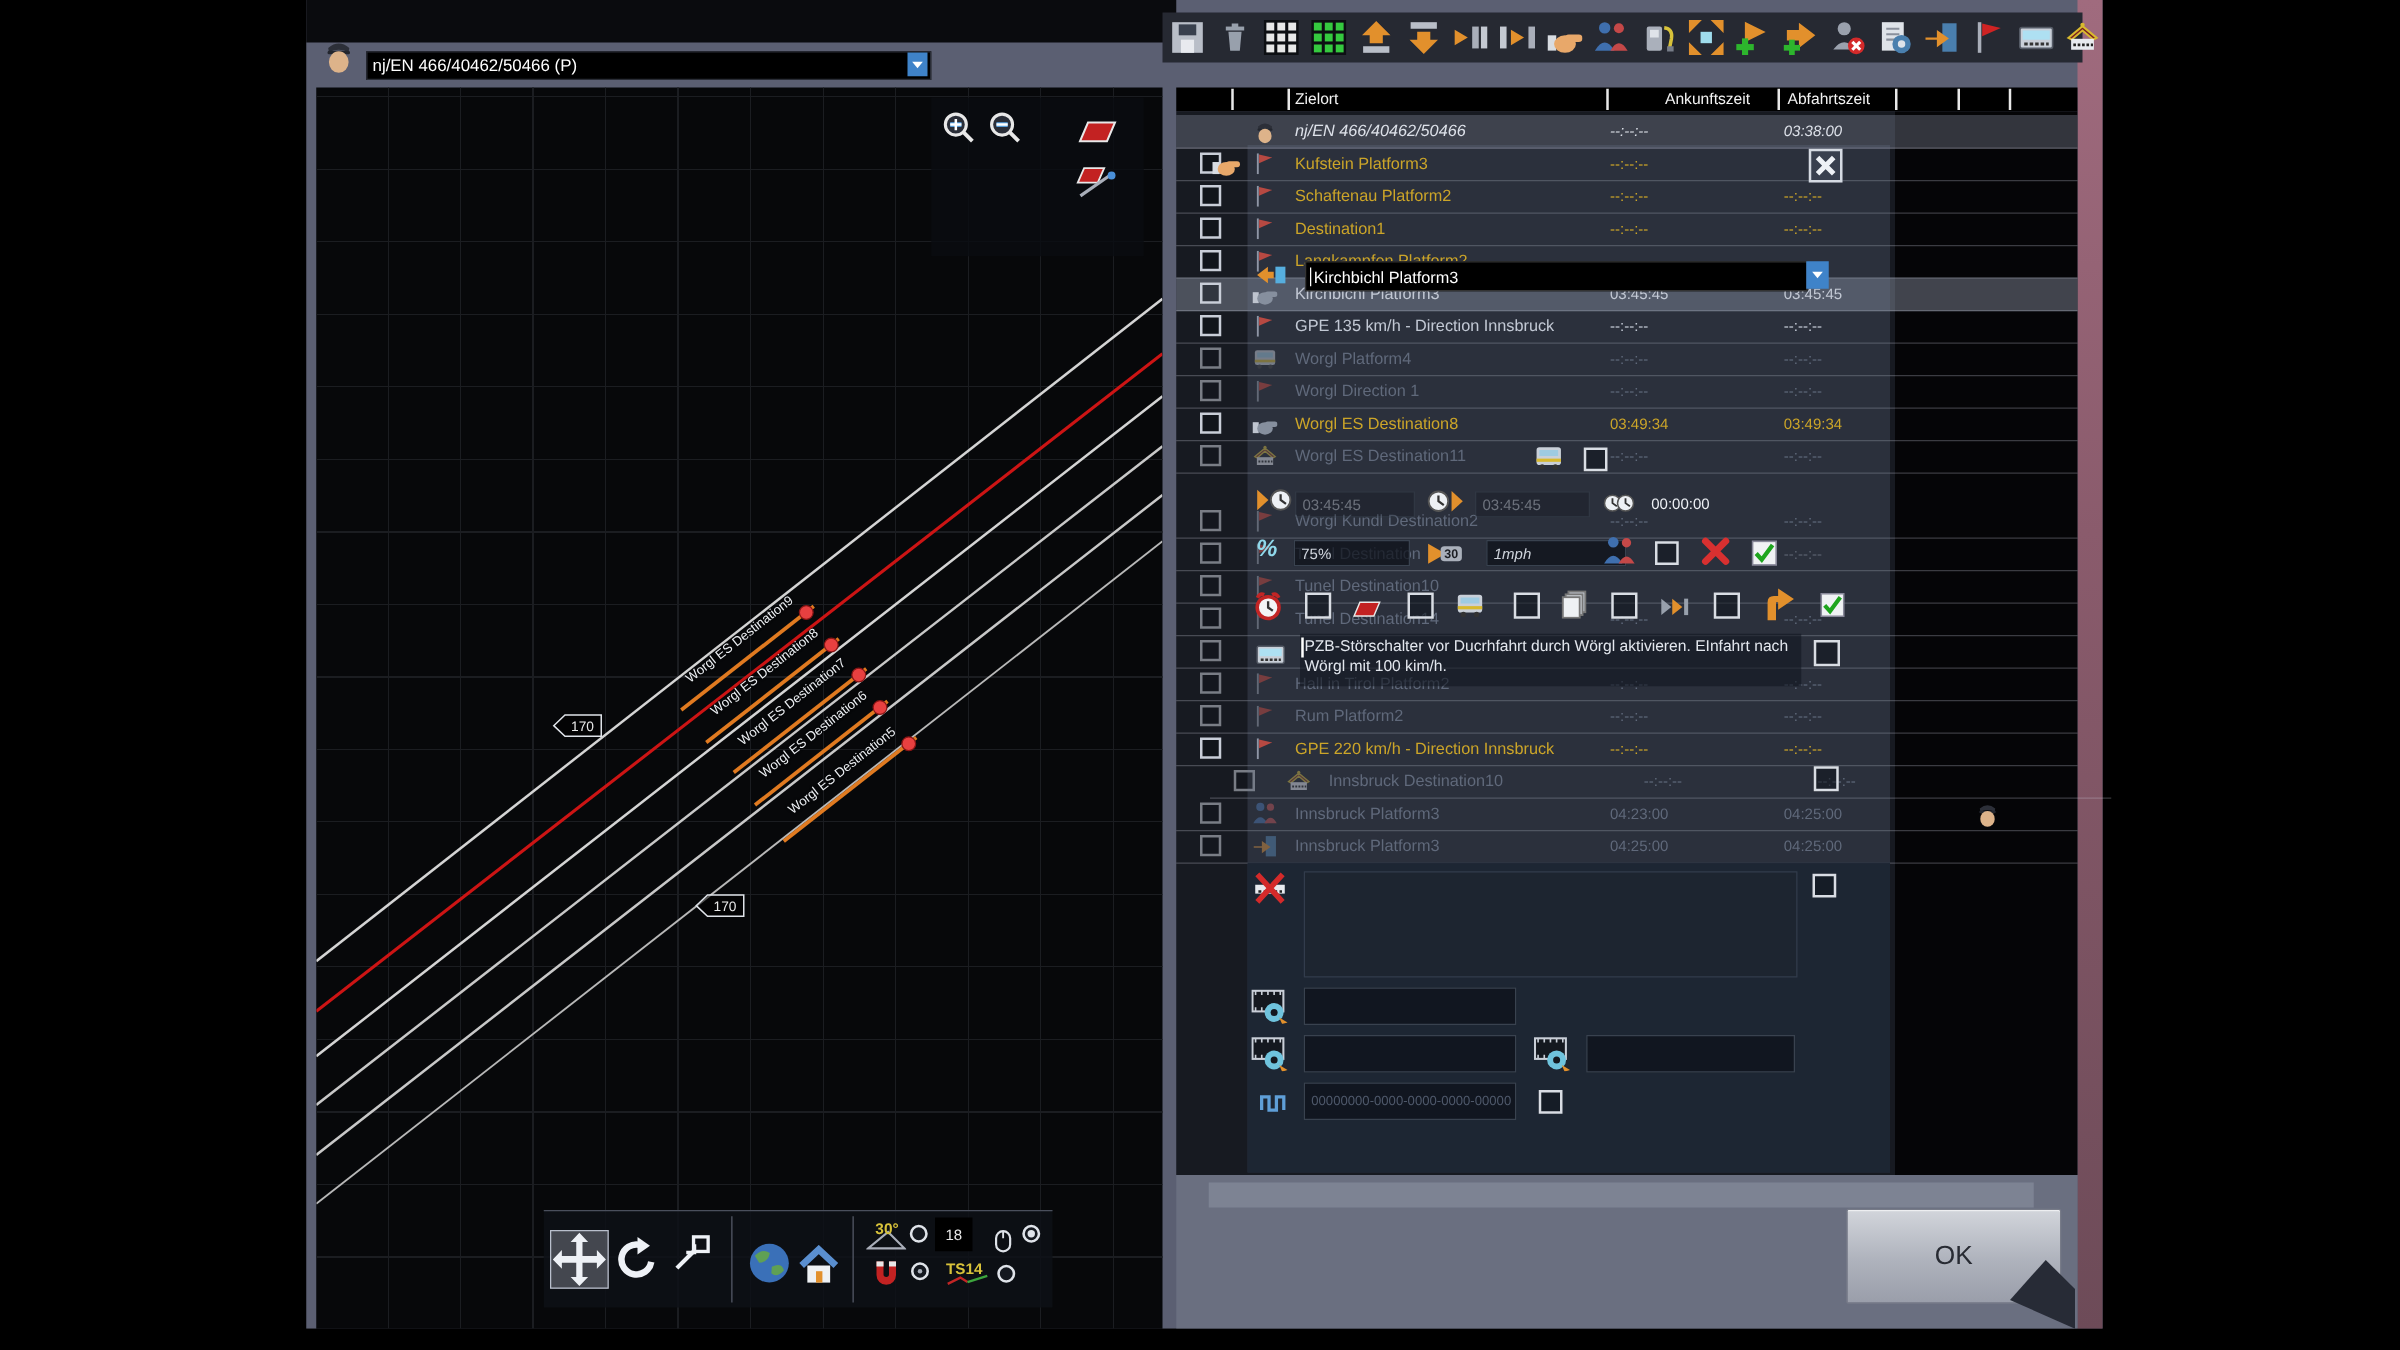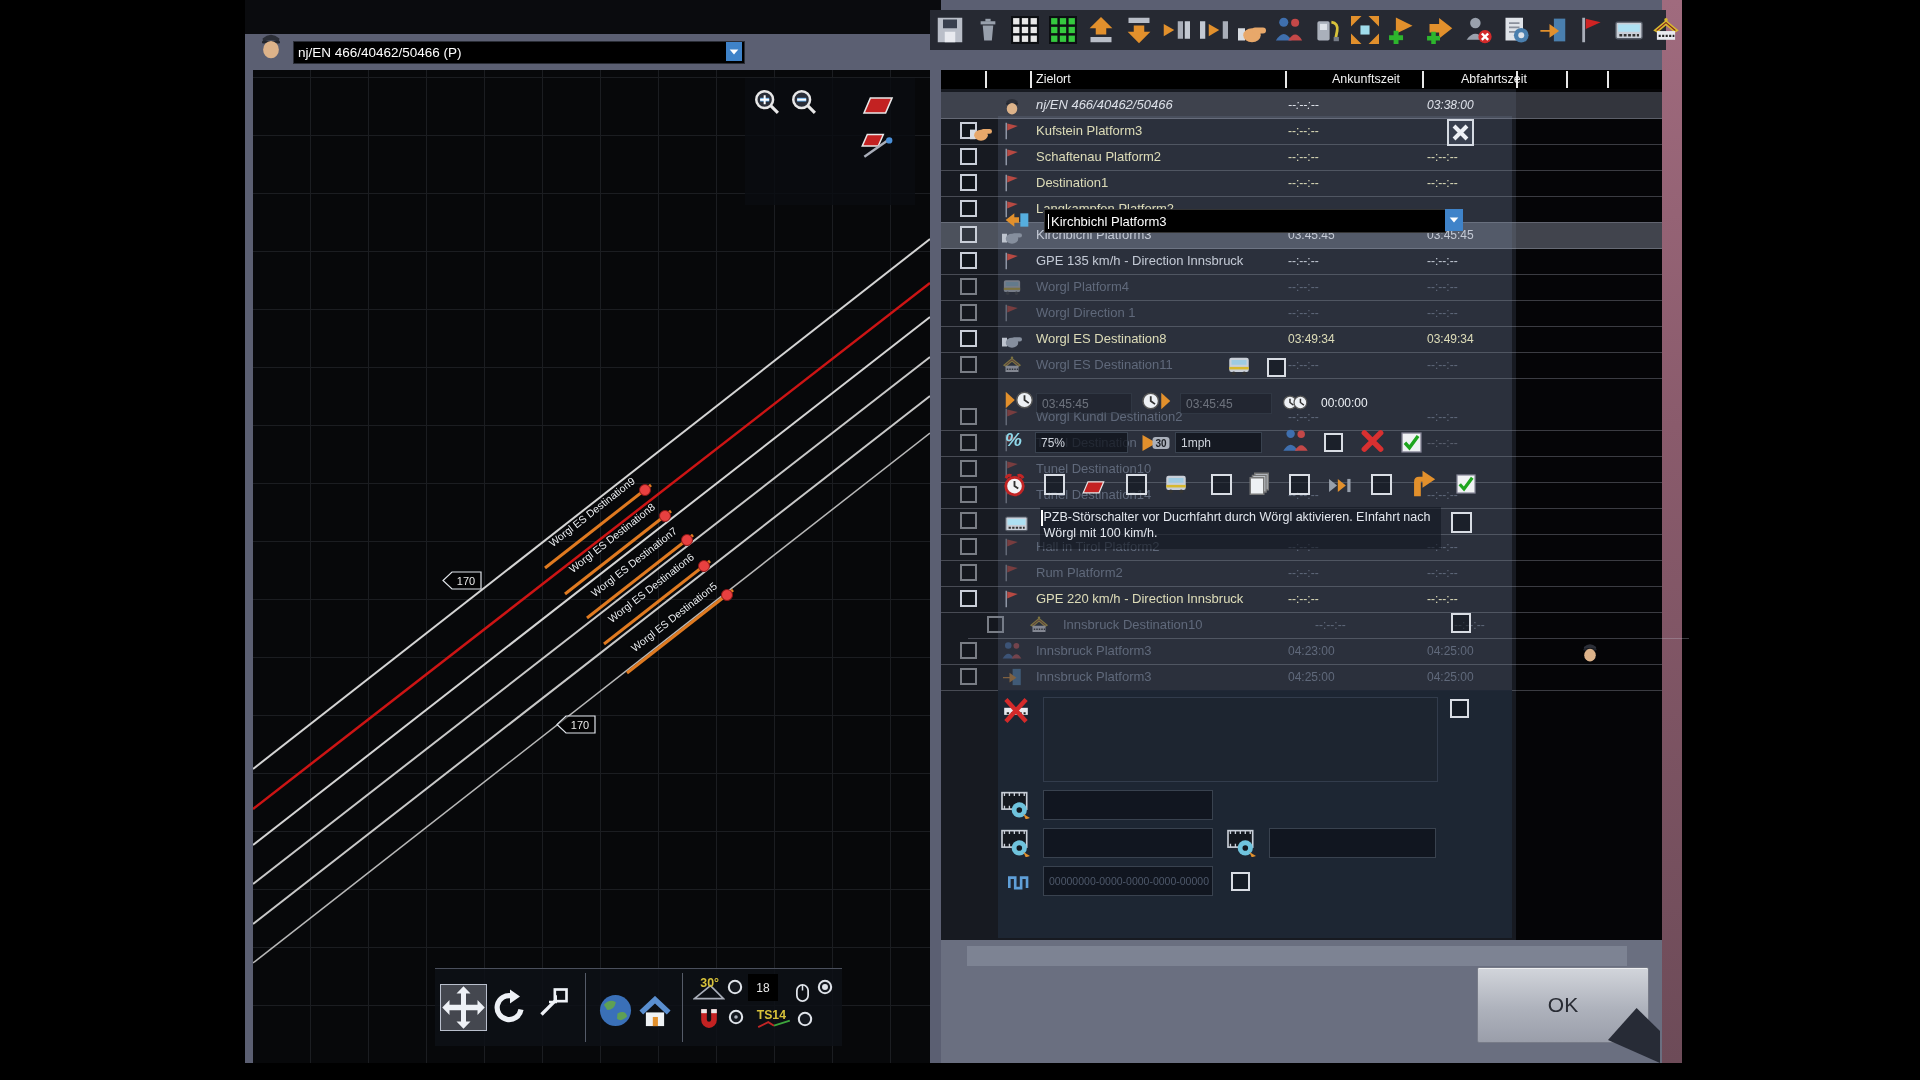--- a/index.html
+++ b/index.html
@@ -42,21 +42,21 @@
   .rowbg0{background:rgba(125,132,150,.38);font-style:italic;}
   .rowbg5{background:rgba(150,157,173,.42);}
   .rcb{position:absolute;left:19px;top:4px;width:17px;height:17px;border:2px solid #c9ced8;background:rgba(10,14,20,.4);box-sizing:border-box;}
   .ric{position:absolute;left:61px;top:3px;width:20px;height:20px;}
   .rlbl{position:absolute;left:95px;top:5px;font-size:13px;white-space:nowrap;}
   .rarr{position:absolute;left:347px;top:6px;font-size:12px;}
   .rdep{position:absolute;left:486px;top:6px;font-size:12px;}
   .rhand{position:absolute;left:25px;top:2px;width:30px;height:22px;}
   .rdriver{position:absolute;left:638px;top:2px;width:22px;height:22px;}
   .tone-bright .rlbl,.tone-bright .rarr,.tone-bright .rdep{color:#dde1e9;}
-  .tone-mid .rlbl,.tone-mid .rarr,.tone-mid .rdep{color:#fef9c3;text-align:center;}
+  .tone-mid .rlbl,.tone-mid .rarr,.tone-mid .rdep{color:#eab308;text-align:center;}
   .tone-dim .rlbl,.tone-dim .rarr,.tone-dim .rdep{color:#5c6474;}
   .tone-dim .ric,.tone-dim .rcbdim{opacity:.55;}
   
   #dialog{left:998px;top:116px;width:514px;height:822px;background:rgba(110,122,146,.24);}
   #dialog>*{position:absolute;}
   #dlg-bottom{left:0;top:574px;width:514px;height:248px;background:rgba(29,37,51,.94);}
   #dlg-close{left:449px;top:3px;width:27px;height:27px;border:2px solid #d5dae2;background:rgba(70,78,95,.55);box-sizing:border-box;}
   .dfield{background:rgba(13,17,25,.72);border:1px solid #39424f;box-sizing:border-box;color:#cfd4dc;font-size:12px;display:flex;align-items:center;padding-left:5px;}
   #dlg-combo-ic{left:7px;top:92px;width:24px;height:24px;}
   #dlg-combo{left:46px;top:93px;width:400px;height:22px;background:#000;border:1px solid #333;display:flex;align-items:center;}
@@ -69,21 +69,21 @@
   #t-ic1{left:5px;top:272px;width:34px;height:24px;}
   #t-box1{left:38px;top:277px;width:96px;height:21px;}
   #t-ic2{left:143px;top:273px;width:30px;height:24px;}
   #t-box2{left:182px;top:277px;width:92px;height:21px;}
   #t-ic3{left:284px;top:276px;width:27px;height:21px;}
   #t-dur{left:323px;top:280px;font-size:12px;color:#eef1f6;}
   .ghost{opacity:.4;}
   #p-pct{left:7px;top:313px;width:22px;height:26px;font-size:19px;font-weight:bold;color:#8fd8ea;font-style:italic;}
   #p-in1{left:37px;top:316px;width:93px;height:21px;}
   #p-a30{left:143px;top:317px;width:31px;height:20px;}
-  #p-in2{left:177px;top:316px;width:87px;height:21px;}
+  #p-in2{left:191px;top:316px;width:112px;height:21px;font-style:italic;}
   #p-people{left:284px;top:312px;width:27px;height:26px;}
   #cb-perf{left:326px;top:317px;width:19px;height:19px;}
   #p-x{left:361px;top:312px;width:27px;height:26px;}
   #p-gc{left:403px;top:316px;width:21px;height:21px;}
   #p-dash{left:429px;top:320px;font-size:12px;color:#8a92a2;opacity:.5;}
   #r2-alarm{left:4px;top:356px;width:25px;height:25px;}
   #r2-marker{left:83px;top:360px;width:25px;height:19px;}
   #r2-train{left:165px;top:356px;width:26px;height:24px;}
   #r2-papers{left:249px;top:355px;width:26px;height:24px;}
   #r2-skip{left:329px;top:360px;width:26px;height:19px;}
@@ -493,21 +493,21 @@
   <div class="abs" id="theader">
     <div class="hbar" style="left:44px;"></div>
     <div class="hbar" style="left:89px;"></div>
     <div class="hbar" style="left:344px;"></div>
     <div class="hbar" style="left:481px;"></div>
     <div class="hbar" style="left:575px;"></div>
     <div class="hbar" style="left:625px;"></div>
     <div class="hbar" style="left:666px;"></div>
     <span class="hl" style="left:95px;">Zielort</span>
     <span class="hl" style="left:351px;margin-left:40px;">Ankunftszeit</span>
-    <span class="hl" style="left:489px;margin-left:31px;">Abfahrtszeit</span>
+    <span class="hl" style="left:489px;">Abfahrtszeit</span>
   </div>
   <div class="abs" id="rows">
       <div class="trow tone-bright rowbg0" style="top: 3px;">
         <span class="ric">
           <svg class="ico" viewBox="0 0 16 16" preserveAspectRatio="xMidYMid meet">
             <path d="M3.5,5 Q8,1.2 12.5,5 L12.2,6.8 Q8,4.8 3.8,6.8Z" fill="#2c2f38"></path>
             <rect x="3.2" y="6.2" width="9.6" height="1.5" rx="0.7" fill="#23262e"></rect>
             <ellipse cx="8" cy="11" rx="4.2" ry="4.6" fill="#ddb38a"></ellipse>
           </svg>
         </span>

